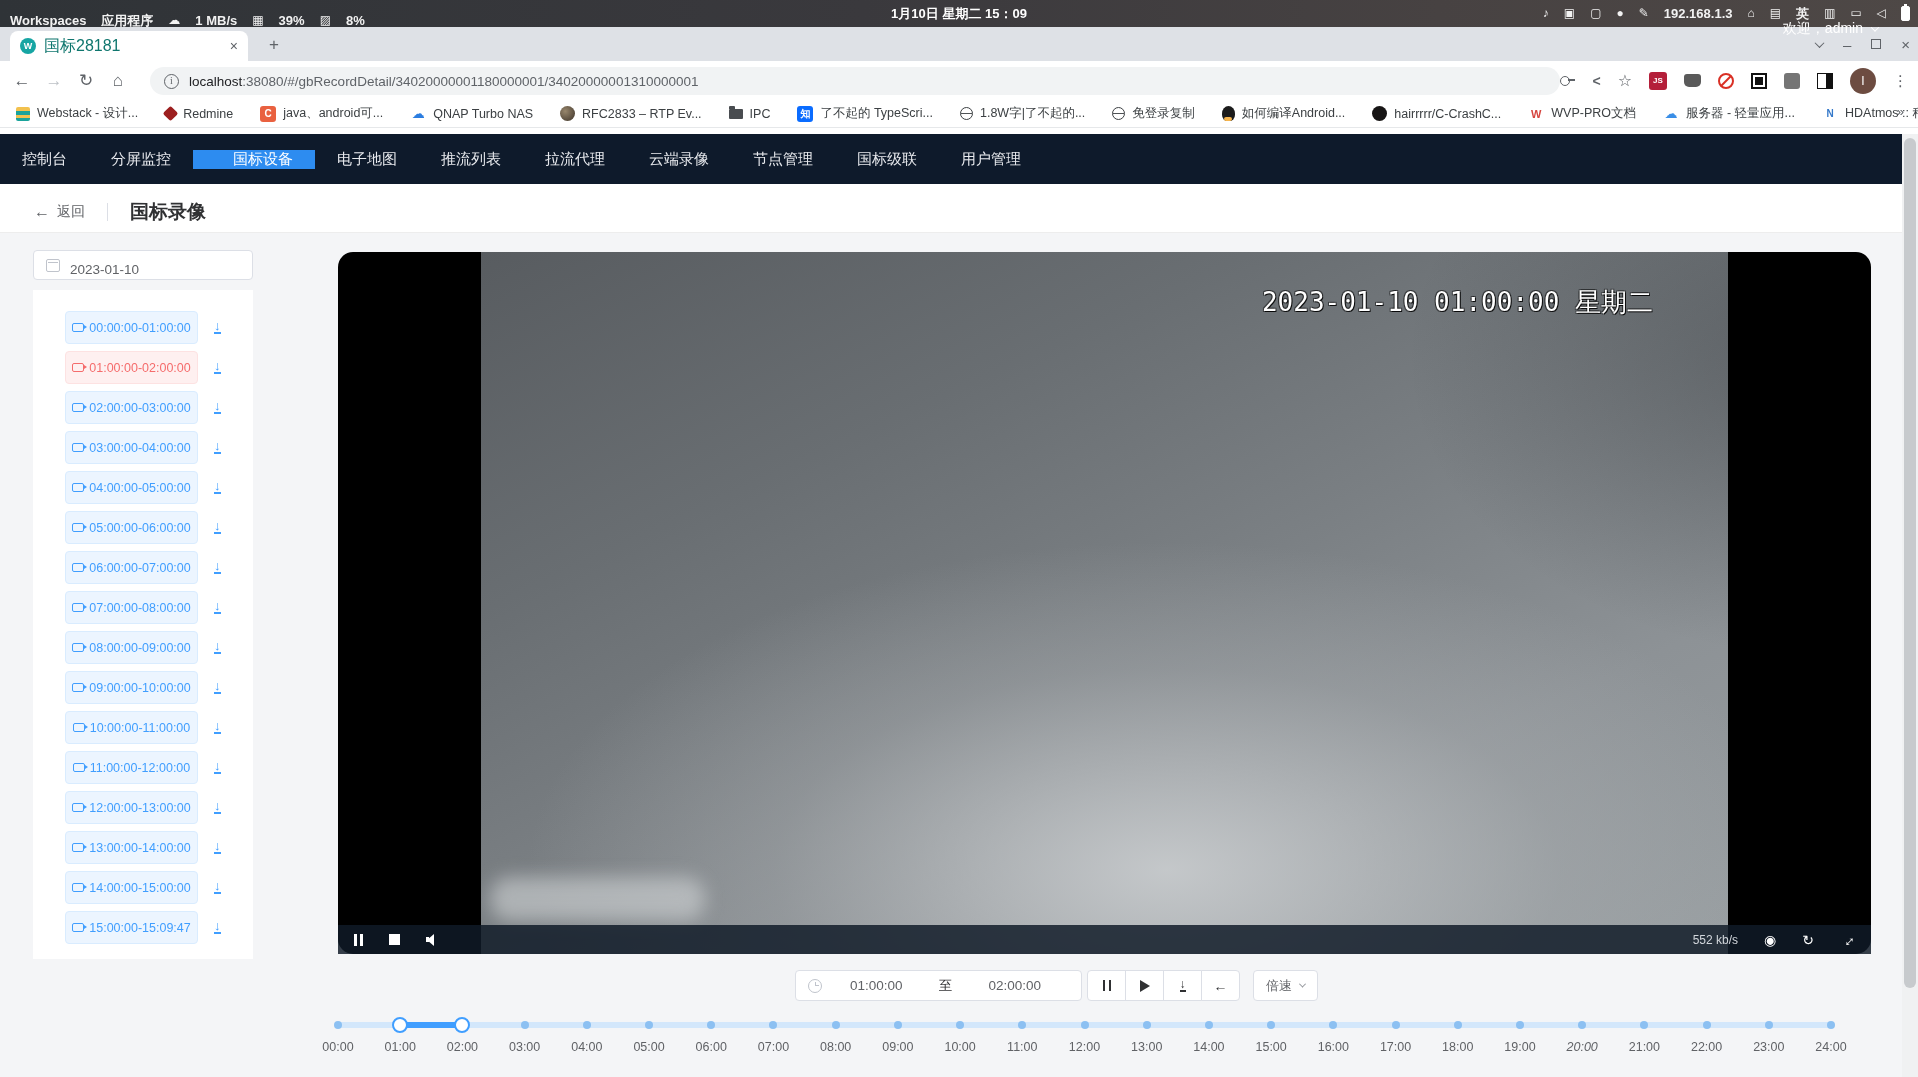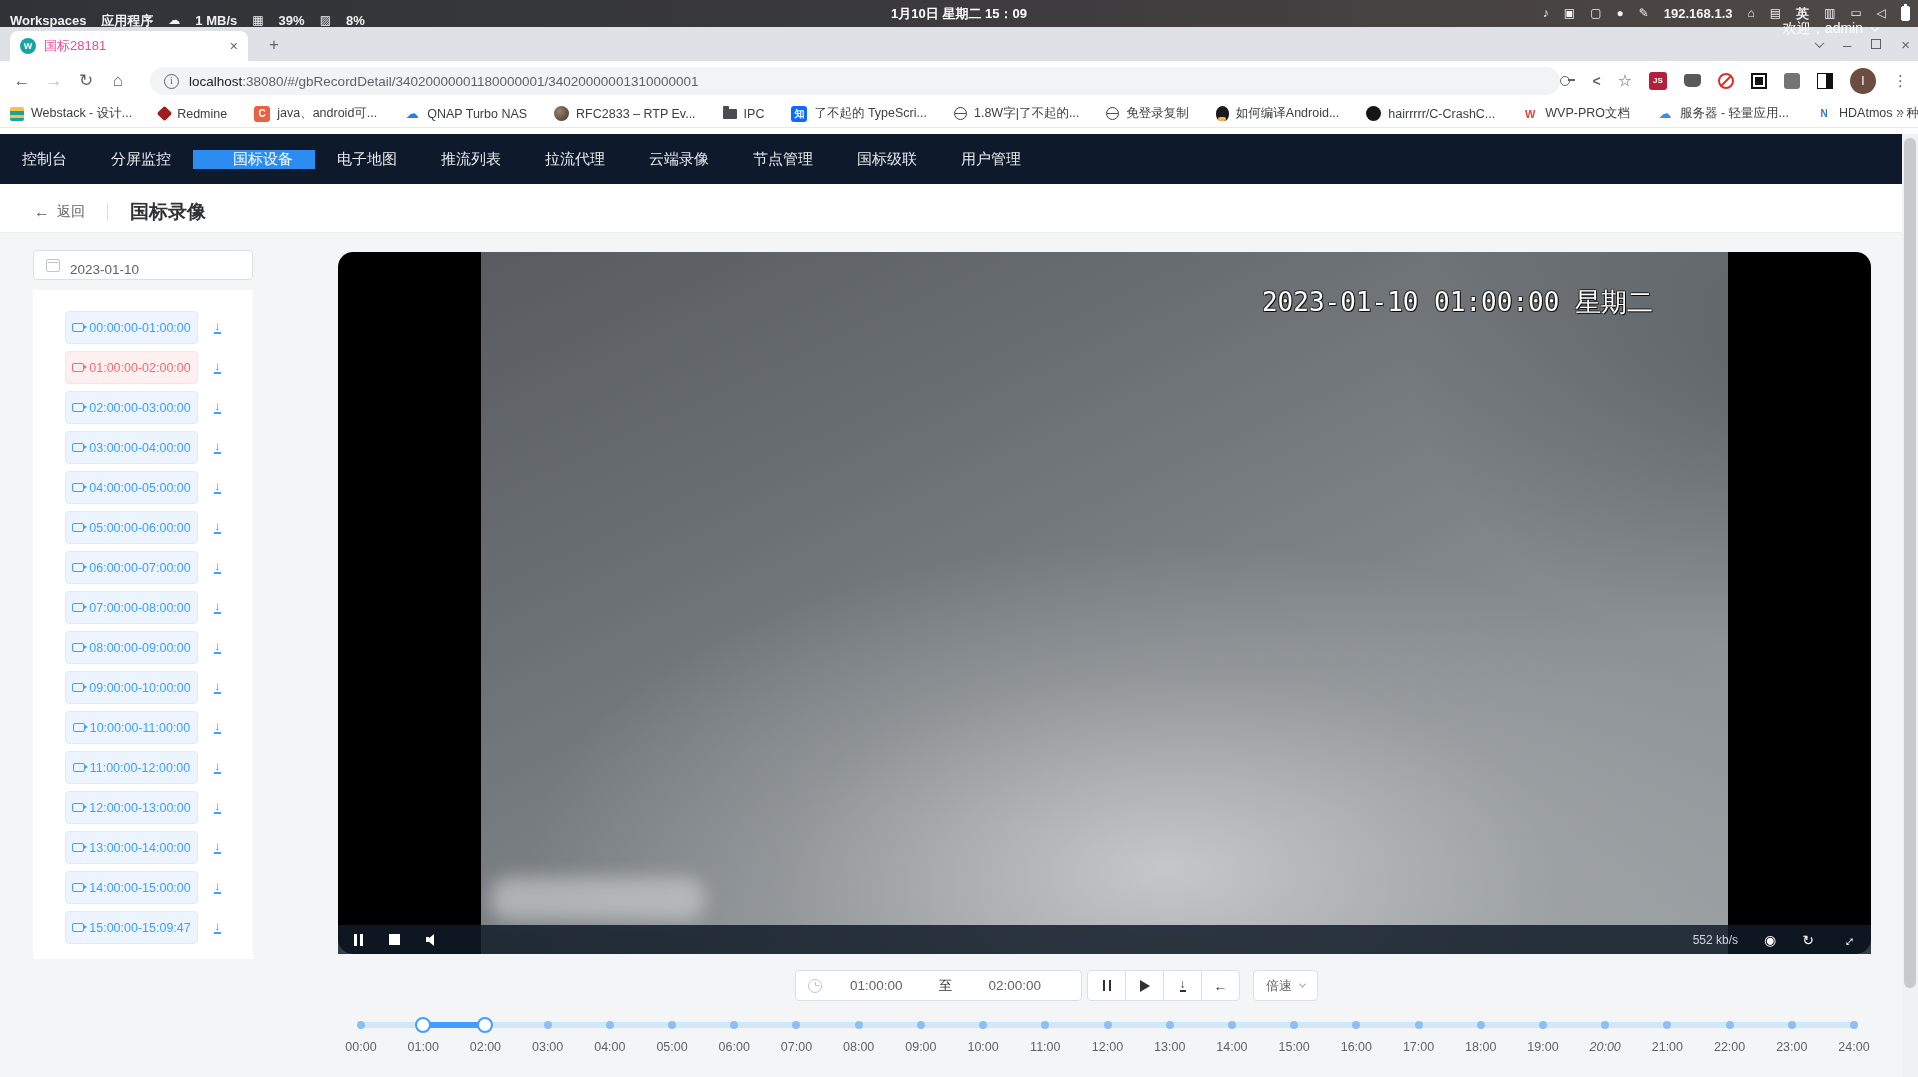--- a/index.html
+++ b/index.html
@@ -19,21 +19,21 @@
   #sys-clock { position:absolute; left:50%; transform:translateX(-50%); top:0; line-height:27px; }
   .battery-icon { width:9px; height:15px; border:1px solid #fff; border-radius:2px; position:relative; background:#fff; }
   .battery-icon::before { content:""; position:absolute; top:-3px; left:2px; width:3px; height:2px; background:#fff; }
 
   
   #tabstrip { position:absolute; left:0; top:27px; width:1918px; height:34px; background:#dee1e6; }
   #tab-active { position:absolute; left:10px; top:4px; width:238px; height:30px; background:#fff;
     border-radius:8px 8px 0 0; display:flex; align-items:center; padding:0 10px; gap:8px; }
   .wvp-favicon { width:16px; height:16px; border-radius:50%; background:#16a5a3; color:#fff;
     font-size:9px; font-weight:bold; display:flex; align-items:center; justify-content:center; flex:none; }
-  #tab-title { font-size:13px; color:#ec4899; flex:1; white-space:nowrap; overflow:hidden; }
+  #tab-title { font-size:16px; color:#0f766e; flex:1; white-space:nowrap; overflow:hidden; }
   .tab-close { font-size:14px; color:#5f6368; cursor:default; }
   #new-tab-btn { position:absolute; left:262px; top:7px; width:24px; height:24px; text-align:center;
     line-height:22px; font-size:17px; color:#5f6368; border-radius:50%; }
   #win-controls { position:absolute; right:8px; top:0; height:34px; display:flex; align-items:center; gap:20px; color:#5f6368; }
   .chev { display:inline-block; width:7px; height:7px; border-right:1.6px solid currentColor;
     border-bottom:1.6px solid currentColor; transform:rotate(45deg) translate(-1px,-1px); }
   .restore-icon { display:inline-block; width:10px; height:10px; border:1.3px solid #5f6368; }
   .win-glyph { font-size:15px; }
 
   
@@ -64,21 +64,21 @@
   .frame-icon::after { content:""; position:absolute; inset:2px; background:#111; }
   .puzzle-icon { width:16px; height:16px; background:#757575; border-radius:3px; }
   .reader-icon { width:16px; height:16px; border:1.6px solid #111;
     background:linear-gradient(90deg,#fff 55%,#111 55%); }
   .avatar-circle { width:26px; height:26px; border-radius:50%; background:#6d4c41; color:#fff;
     font-size:12px; display:flex; align-items:center; justify-content:center; }
   .dots-icon { color:#5f6368; font-size:15px; letter-spacing:0; }
 
   
   #bookmarks { position:absolute; left:0; top:100px; width:1918px; height:28px; background:#fff;
-    border-bottom:1px solid #e6e8ea; display:flex; align-items:center; padding:0 10px; gap:27px; }
+    border-bottom:1px solid #e6e8ea; display:flex; align-items:center; padding:0 16px; gap:27px; }
   .bm-item { display:flex; align-items:center; gap:7px; white-space:nowrap; }
   .bm-label { font-size:12.5px; color:#3c4043; }
   .bm-icon { width:16px; height:16px; display:flex; align-items:center; justify-content:center;
     font-size:13px; flex:none; }
   .sq-badge { border-radius:3px; font-weight:bold; font-size:10px; }
   .layers-icon { width:14px; height:14px; border-radius:2px;
     background:linear-gradient(#f2c14e 30%,#1aa39b 30% 55%,#f2c14e 55% 80%,#1aa39b 80%); }
   .redmine-icon { width:11px; height:11px; background:#9c1f1f; border-radius:2px; transform:rotate(45deg); }
   .sphere-icon { width:15px; height:15px; border-radius:50%;
     background:radial-gradient(circle at 35% 35%,#97866c,#3c3228); }
@@ -172,21 +172,21 @@
   .pause-dark { width:8px; height:11px; border-left:2.6px solid #303133; border-right:2.6px solid #303133; }
   .play-dark { width:0; height:0; border-left:10px solid #303133; border-top:6px solid transparent; border-bottom:6px solid transparent; }
   .dl-dark { color:#303133; font-size:12px; font-weight:bold; line-height:9px; border-bottom:2px solid #303133; padding-bottom:1px; }
   .arrow-glyph { font-size:14px; }
   #speed-btn { position:absolute; left:1253px; top:737px; height:31px; padding:0 12px; background:#fff;
     border:1px solid #dcdfe6; border-radius:4px; display:flex; align-items:center; gap:8px;
     font-size:13px; color:#606266; }
   #speed-btn .chev { width:5px; height:5px; color:#909399; }
 
   
-  #timeline { position:absolute; left:361px; top:779px; width:1493px; height:48px; }
+  #timeline { position:absolute; left:338px; top:779px; width:1493px; height:48px; }
   #tl-runway { position:absolute; left:0; top:10px; width:100%; height:6px; background:#d3e7fb; border-radius:3px; }
   #tl-selected { position:absolute; top:10px; height:6px; background:#409eff; border-radius:3px; }
   .tl-dot { position:absolute; top:9px; width:8px; height:8px; border-radius:50%; background:#8cc0f2;
     transform:translateX(-50%); }
   .tl-handle { position:absolute; top:5px; width:16px; height:16px; border-radius:50%; background:#fff;
     border:2px solid #409eff; transform:translateX(-50%); }
   .tl-label { position:absolute; top:28px; transform:translateX(-50%); font-size:12.5px; color:#606266;
     white-space:nowrap; }
 
   

